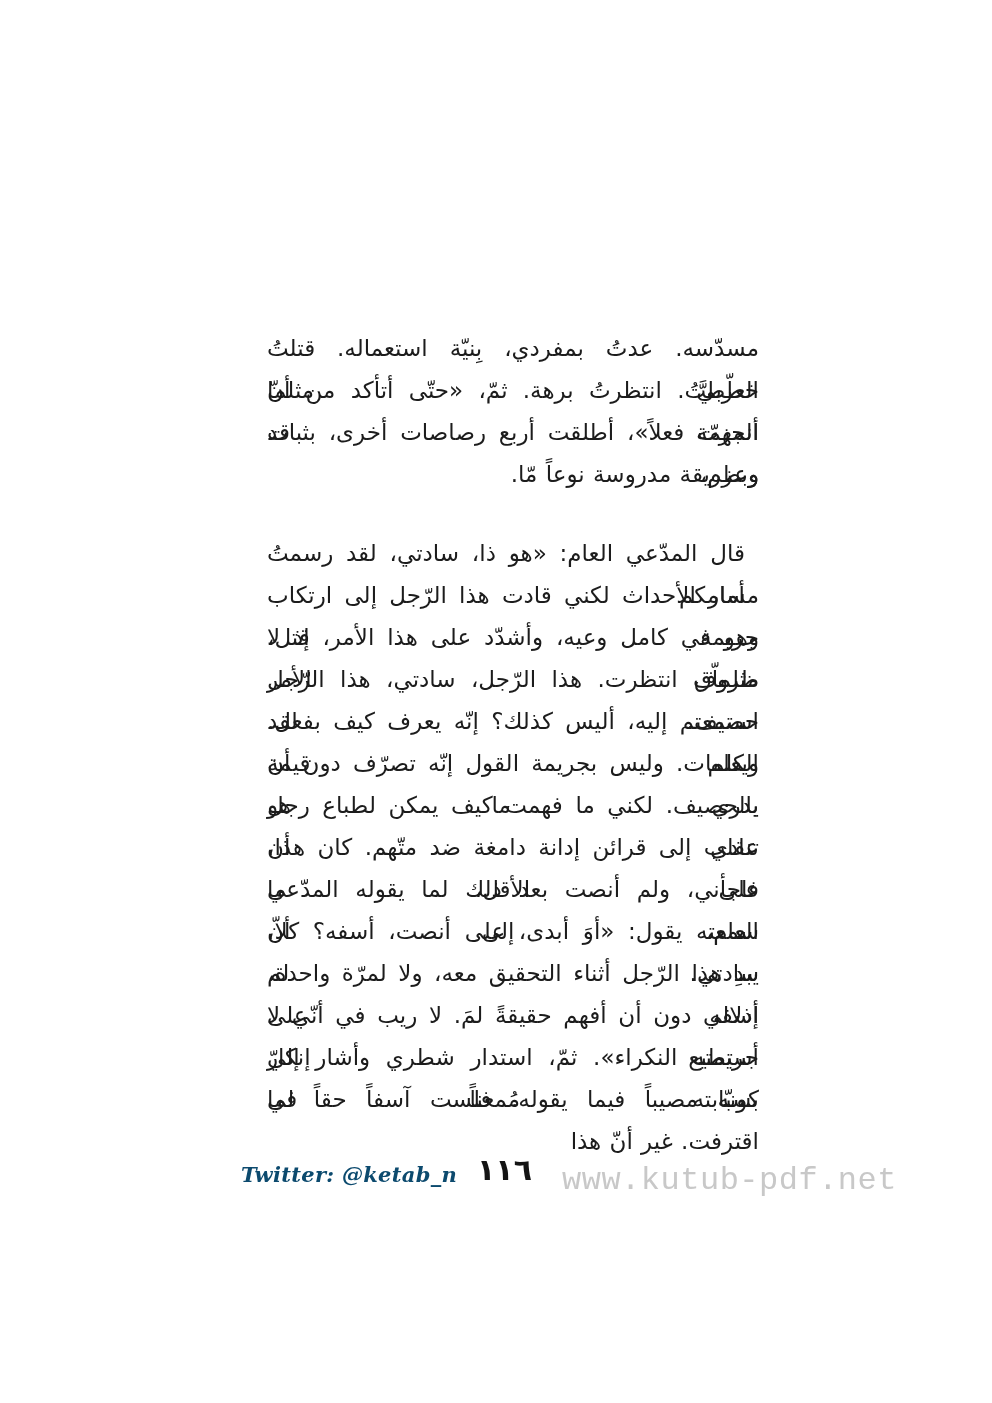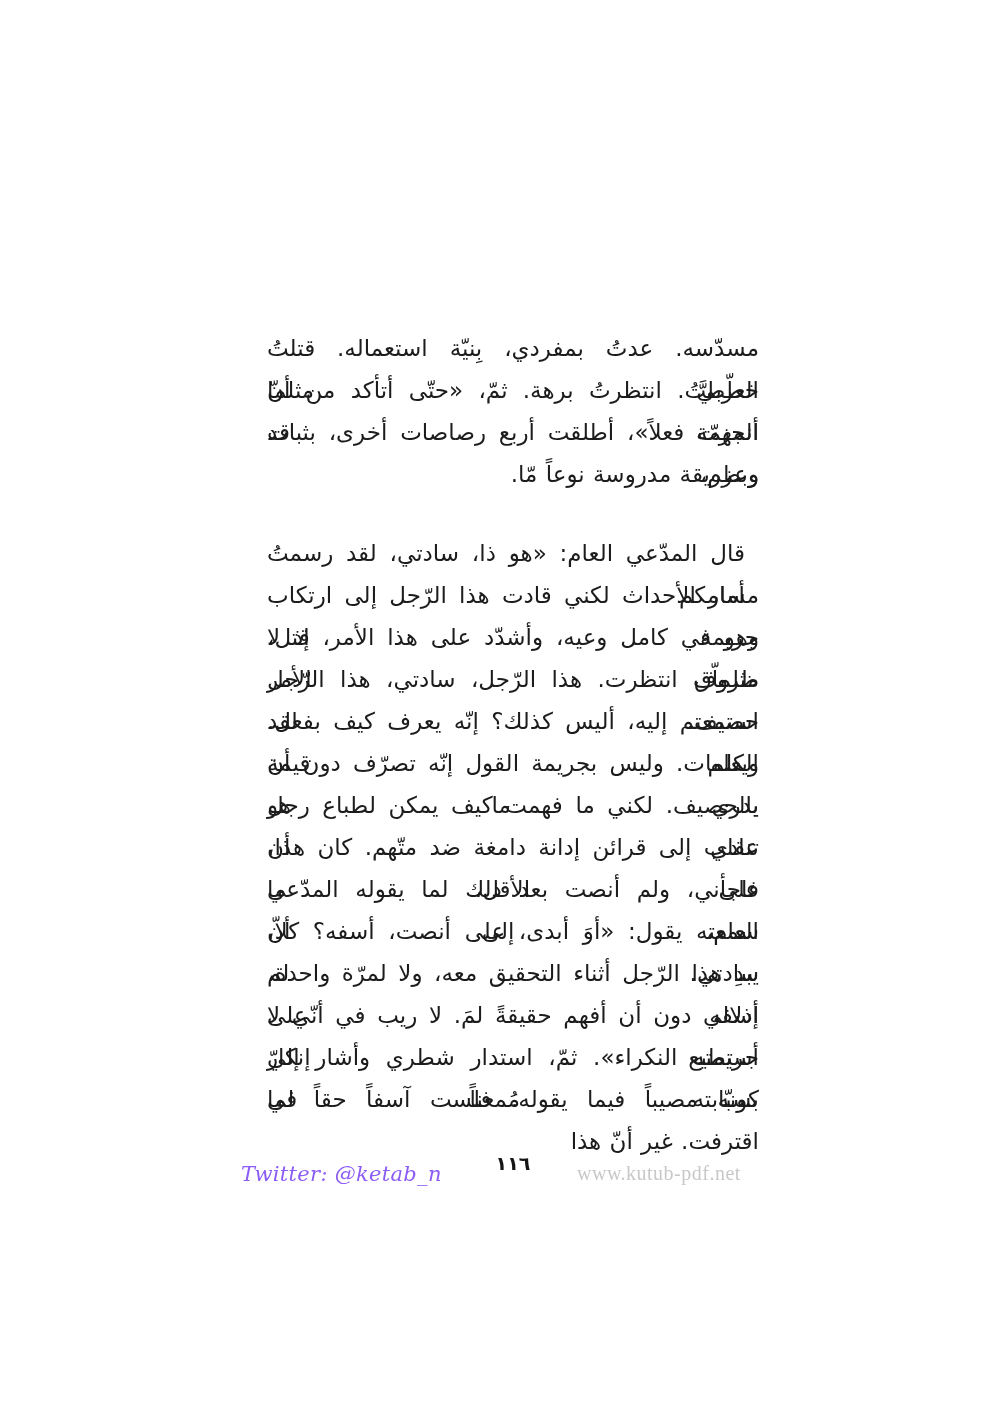--- a/index.html
+++ b/index.html
@@ -51,32 +51,32 @@
     font-family: "DejaVu Serif", serif;
     font-style: italic;
     font-size: 21px;
     letter-spacing: 0.3px;
   }
   .page-number {
     position: absolute;
     left: 462px;
     top: 8px;
     width: 70px;
-    text-align: center;
+    text-align: left;
     direction: rtl;
-    font-size: 19px;
+    font-size: 30px;
     font-weight: bold;
     color: #141414;
   }
   .watermark {
     position: absolute;
-    left: 545px;
+    left: 530px;
     top: 18px;
-    font-family: Liberation Serif, serif;
-    font-size: 20px;
+    font-family: Liberation Mono, monospace;
+    font-size: 32px;
     letter-spacing: 0.5px;
     white-space: nowrap;
   }
 </style>
 </head>
 <body>
 
 <div class="page">
 
   <main class="text-block" style="color: rgb(28, 28, 28);">
@@ -98,18 +98,18 @@
         <div class="line">فاجأني، ولم أنصت بعد ذلك لما يقوله المدّعي العام، إلى أن</div>
         <div class="line">سمعته يقول: «أوَ أبدى، على أنصت، أسفه؟ كلاّ، سادتي. لم</div>
         <div class="line">يبدِ هذا الرّجل أثناء التحقيق معه، ولا لمرّة واحدة، أسفه على</div>
         <div class="line">إذلالي دون أن أفهم حقيقةً لمَ. لا ريب في أنّي لا أستطيع إنكار</div>
         <div class="line">جريمته النكراء». ثمّ، استدار شطري وأشار إليّ بسبّابته مُمعناً في</div>
         <div class="line last">كونه مصيباً فيما يقوله. فلست آسفاً حقاً لما اقترفت. غير أنّ هذا</div>
       </div>
     </main>
 
   <div class="footer">
-    <span class="twitter" style="color: #8b5cf6;">Twitter: @ketab_n</span>
+    <span class="twitter" style="color: #0c4a6e; font-weight: bold;">Twitter: @ketab_n</span>
     <span class="page-number">١١٦</span>
     <span class="watermark" style="color: rgb(200, 200, 200);">www.kutub-pdf.net</span>
   </div>
 
 </div>
 
 </body></html>

